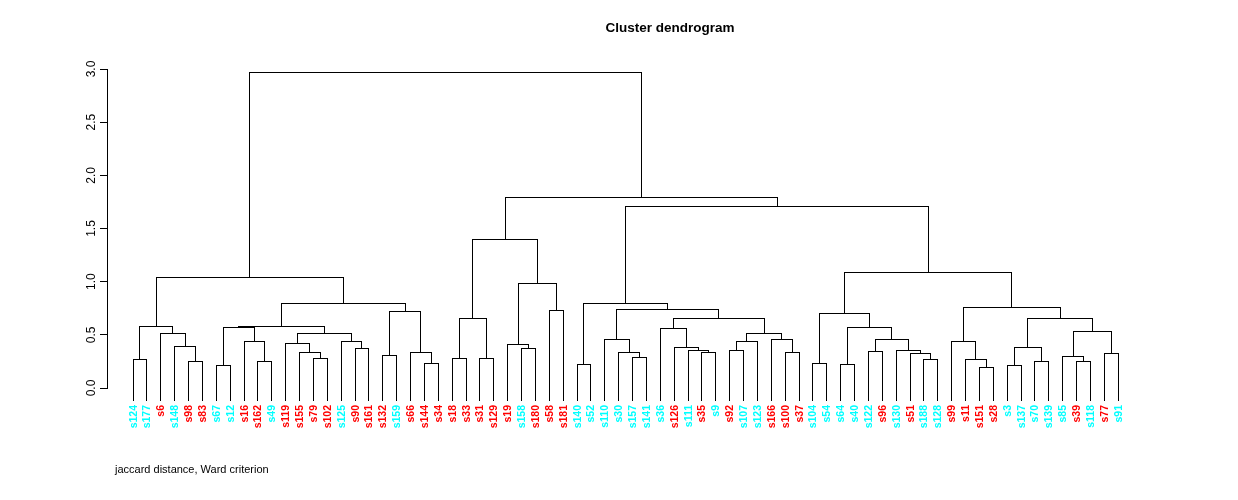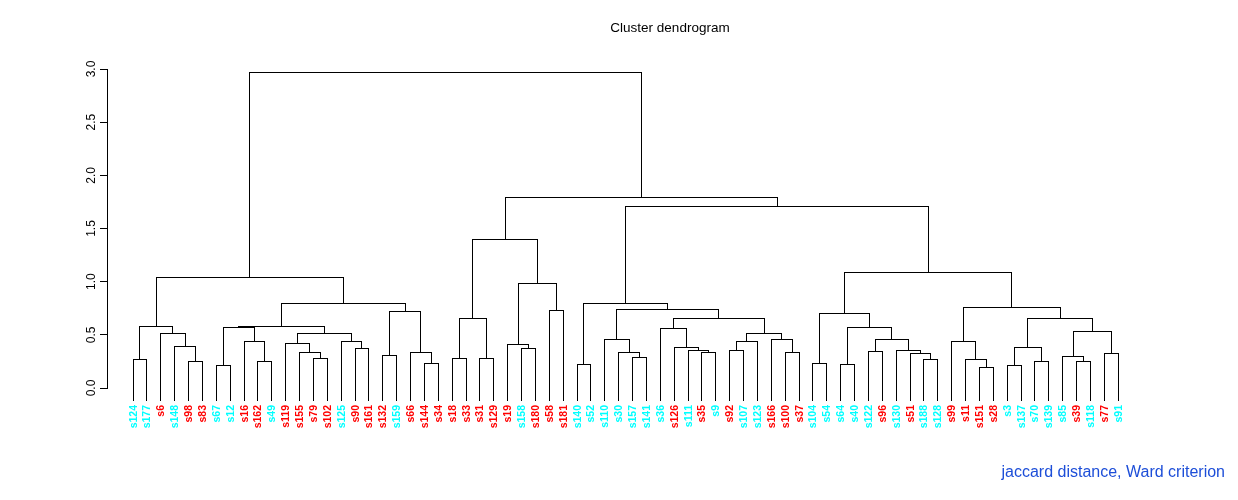--- a/index.html
+++ b/index.html
@@ -1,21 +1,21 @@
 <!DOCTYPE html>
 <html><head>
 <meta charset="utf-8">
 <style>
   html,body{margin:0;padding:0;background:#ffffff;}
   #frame{position:relative;width:1238px;height:500px;background:#ffffff;overflow:hidden;
          font-family:"Liberation Sans","DejaVu Sans",sans-serif;}
   #chart-title{position:absolute;left:115px;top:20px;width:1110px;text-align:center;
-               font-size:13.5px;font-weight:normal;color:#000;}
-  #chart-subtitle{position:absolute;left:115px;top:463px;width:1110px;text-align:right;
-                  font-size:16px;color:#1d4ed8;}
+               font-size:13.5px;font-weight:bold;color:#000;}
+  #chart-subtitle{position:absolute;left:115px;top:463px;width:1110px;text-align:left;
+                  font-size:11px;color:#000000;}
   svg text{font-family:"Liberation Sans","DejaVu Sans",sans-serif;}
 </style>
 </head>
 <body>
 
 <div id="frame">
   <div id="chart-title">Cluster dendrogram</div>
   <svg id="plot" width="1238" height="500" viewBox="0 0 1238 500">
       <line x1="107.5" y1="388" x2="107.5" y2="69.00999999999999" stroke="#000000" stroke-width="1" shape-rendering="crispEdges"></line>
       <line x1="100" y1="388" x2="107.5" y2="388" stroke="#000000" stroke-width="1" shape-rendering="crispEdges"></line>

